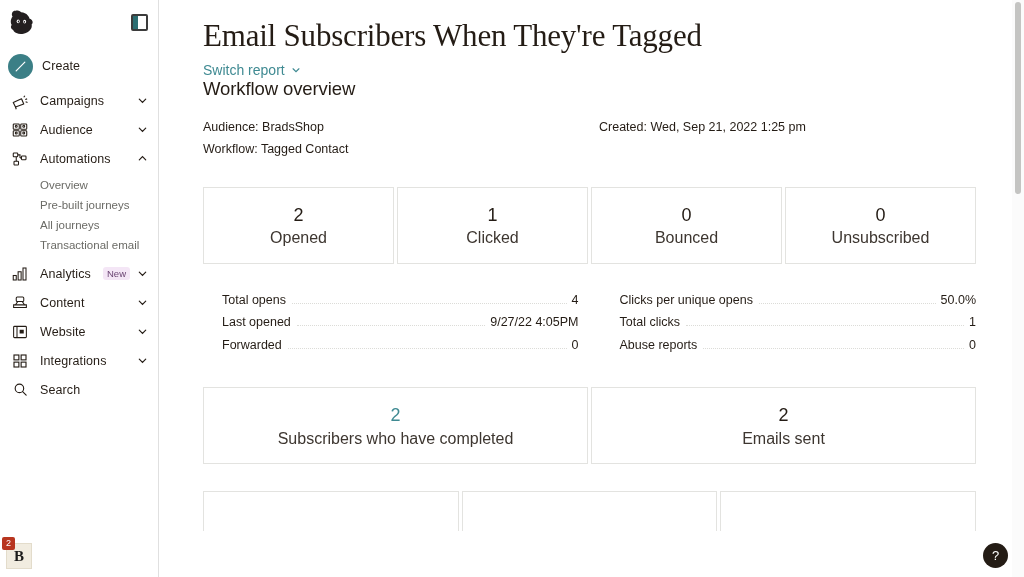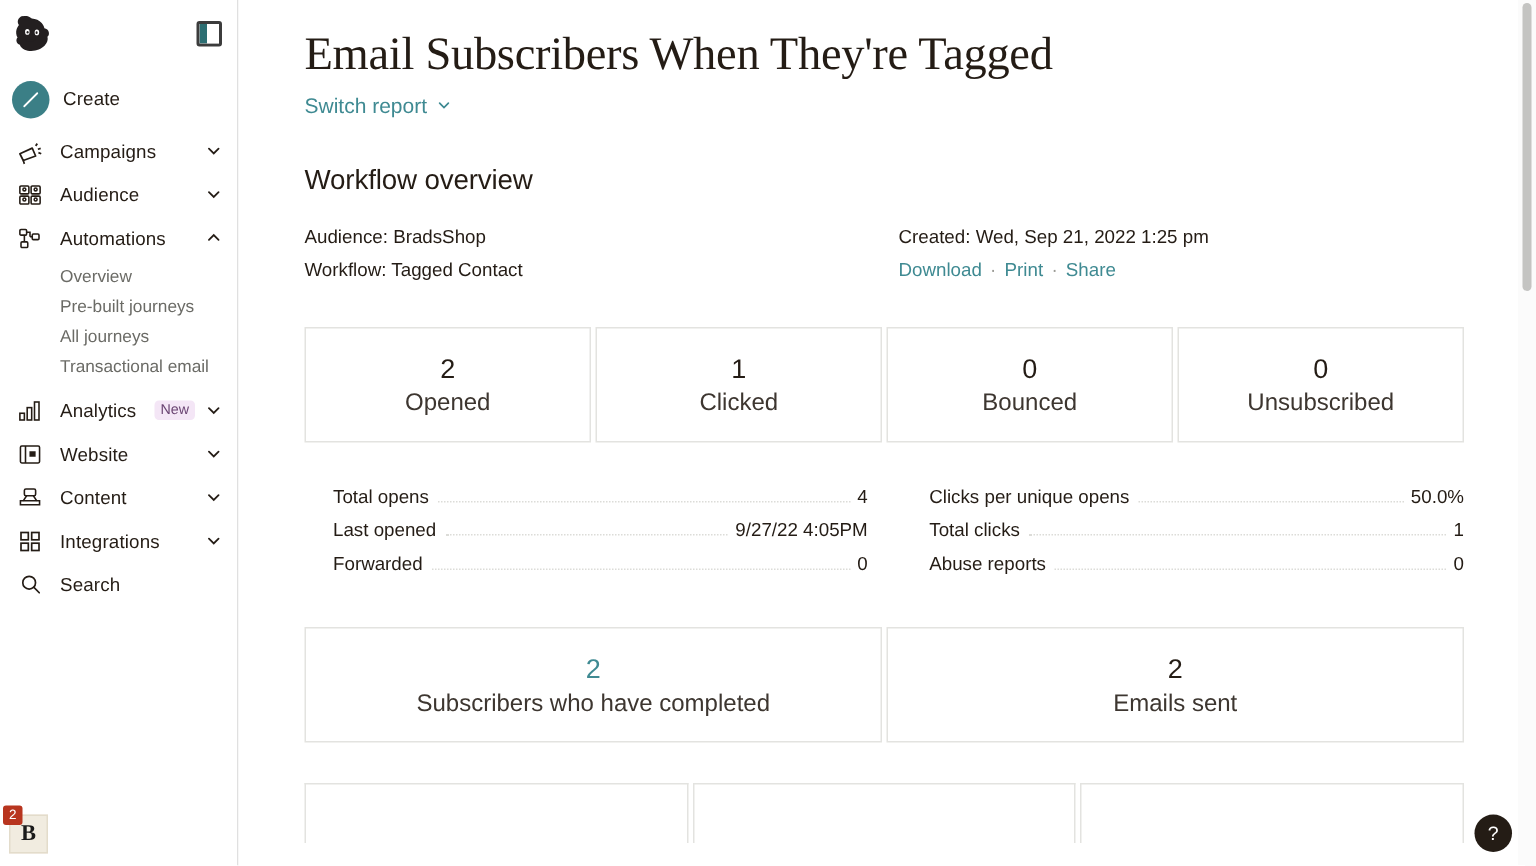--- a/index.html
+++ b/index.html
@@ -163,21 +163,20 @@
     color: #3f8a92;
     font-size: 14px;
     cursor: pointer;
   }
   .switch-report .caret-sm { width: 10px; height: 10px; display: block; }
 
   .section-h {
     font-size: 18.5px;
     font-weight: 400;
     color: #241c15;
-    margin-top: 31px;
     letter-spacing: -.1px;
   }
 
   .meta-grid {
     display: flex;
     margin-top: 16px;
     font-size: 12.5px;
     color: #241c15;
   }
   .meta-col { width: 396px; }
@@ -389,40 +388,40 @@
         <span class="nav-label">Analytics</span>
         <span class="badge-new">New</span>
         <svg class="caret" viewBox="0 0 12 12" fill="none" stroke="#241c15" stroke-width="1.3" stroke-linecap="round">
             <path d="M2.5 4.5 L6 8 L9.5 4.5"></path>
           </svg>
       </div>
 
       <div class="nav-row">
         <span class="nav-ico">
           <svg width="18" height="18" viewBox="0 0 24 24" fill="none" stroke="#241c15" stroke-width="1.4">
+            <rect x="7" y="4" width="10" height="6" rx="1.4"></rect>
+            <path d="M3.5 14.5 h17 v3.5 h-17 z"></path>
+            <path d="M9 10 l-3 4.5 M15 10 l3 4.5"></path>
+          </svg>
+        </span>
+        <span class="nav-label">Content</span>
+        <svg class="caret" viewBox="0 0 12 12" fill="none" stroke="#241c15" stroke-width="1.3" stroke-linecap="round">
+            <path d="M2.5 4.5 L6 8 L9.5 4.5"></path>
+          </svg>
+      </div>
+
+      <div class="nav-row">
+        <span class="nav-ico">
+          <svg width="18" height="18" viewBox="0 0 24 24" fill="none" stroke="#241c15" stroke-width="1.4">
             <rect x="3.5" y="4.5" width="17" height="15" rx="1.2"></rect>
             <path d="M8 4.5 V19.5"></path>
             <path d="M11.5 9 h5.5 v5 h-5.5 z" fill="#241c15" stroke="none"></path>
           </svg>
         </span>
         <span class="nav-label">Website</span>
-        <svg class="caret" viewBox="0 0 12 12" fill="none" stroke="#241c15" stroke-width="1.3" stroke-linecap="round">
-            <path d="M2.5 4.5 L6 8 L9.5 4.5"></path>
-          </svg>
-      </div>
-
-      <div class="nav-row">
-        <span class="nav-ico">
-          <svg width="18" height="18" viewBox="0 0 24 24" fill="none" stroke="#241c15" stroke-width="1.4">
-            <rect x="7" y="4" width="10" height="6" rx="1.4"></rect>
-            <path d="M3.5 14.5 h17 v3.5 h-17 z"></path>
-            <path d="M9 10 l-3 4.5 M15 10 l3 4.5"></path>
-          </svg>
-        </span>
-        <span class="nav-label">Content</span>
         <svg class="caret" viewBox="0 0 12 12" fill="none" stroke="#241c15" stroke-width="1.3" stroke-linecap="round">
             <path d="M2.5 4.5 L6 8 L9.5 4.5"></path>
           </svg>
       </div>
 
       <div class="nav-row">
         <span class="nav-ico">
           <svg width="18" height="18" viewBox="0 0 24 24" fill="none" stroke="#241c15" stroke-width="1.5">
             <rect x="4" y="4" width="6.5" height="6.5"></rect>
             <rect x="13.5" y="4" width="6.5" height="6.5"></rect>
@@ -475,27 +474,20 @@
           </div>
           <div class="meta-line">
             <b>Workflow:</b>
             <span>Tagged Contact</span>
           </div>
         </div>
         <div class="meta-col right">
           <div class="meta-line">
             <b>Created:</b>
             <span>Wed, Sep 21, 2022 1:25 pm</span>
-          </div>
-          <div class="meta-links">
-            <a>Download</a>
-            <span class="sep">·</span>
-            <a>Print</a>
-            <span class="sep">·</span>
-            <a>Share</a>
           </div>
         </div>
       </div>
 
       
       <div class="card-row">
         <div class="stat-card">
           <div class="stat-value">2</div>
           <div class="stat-label">Opened</div>
         </div>

